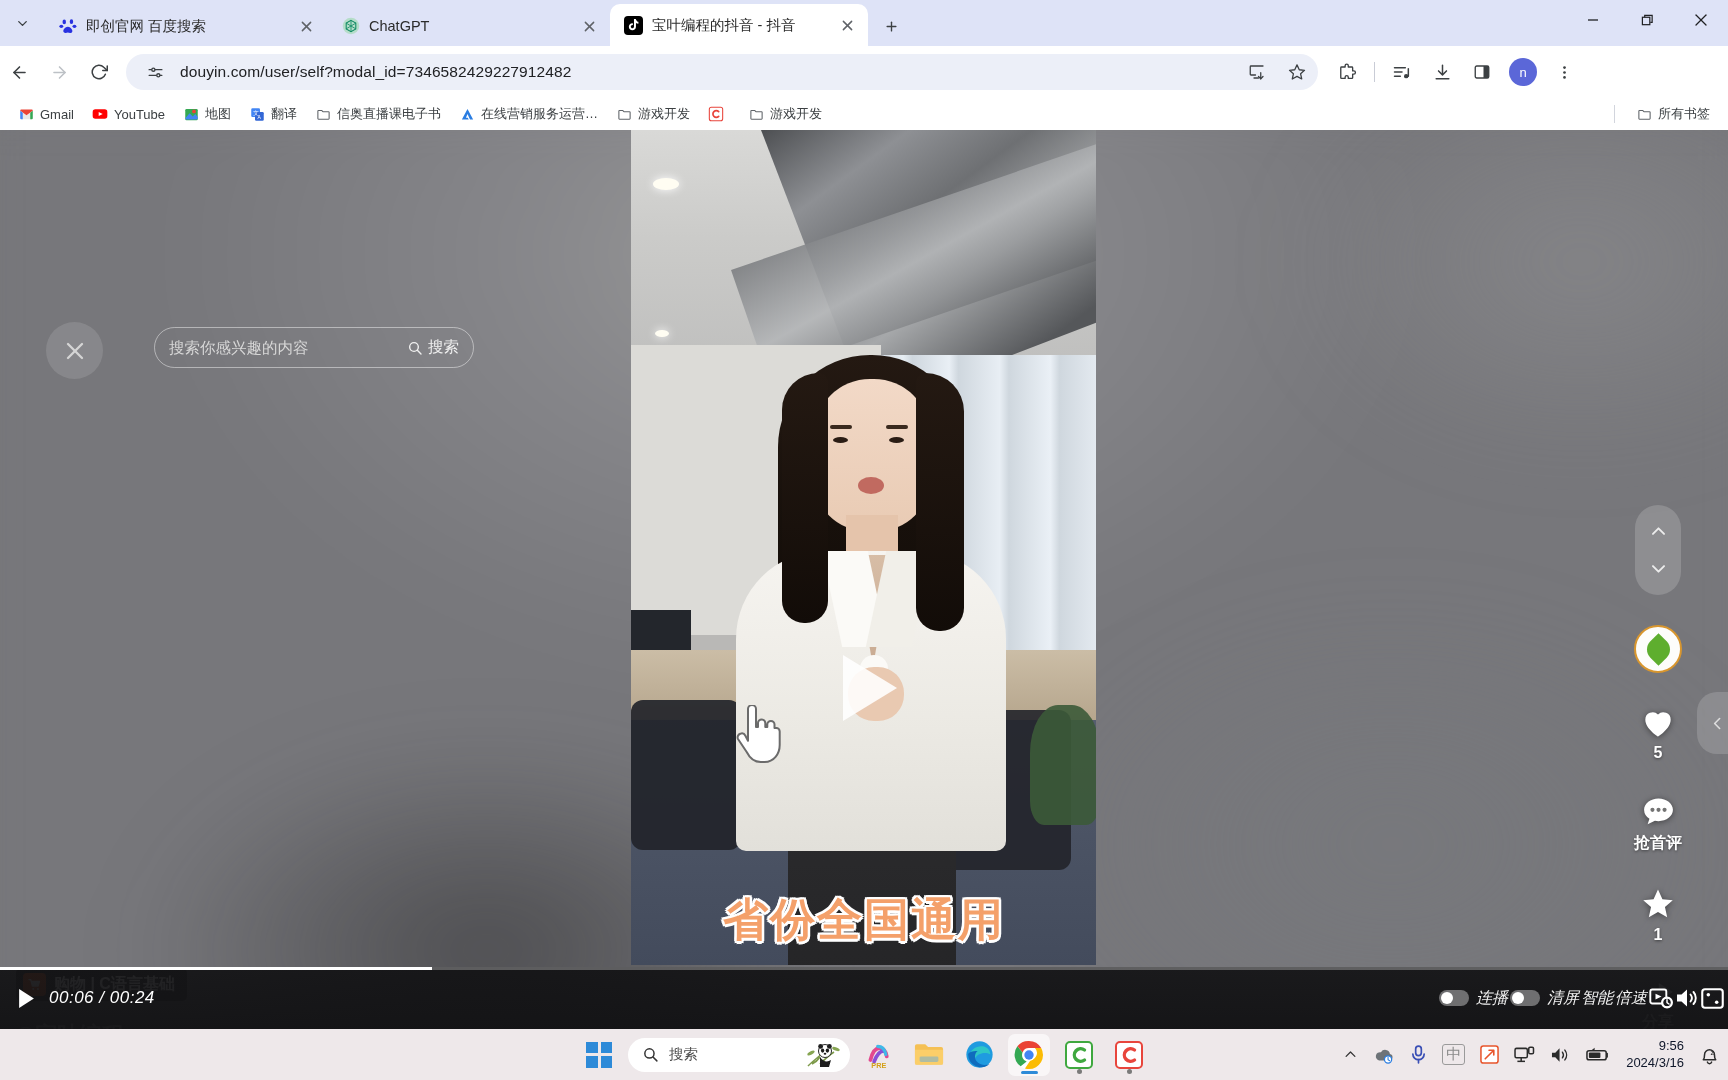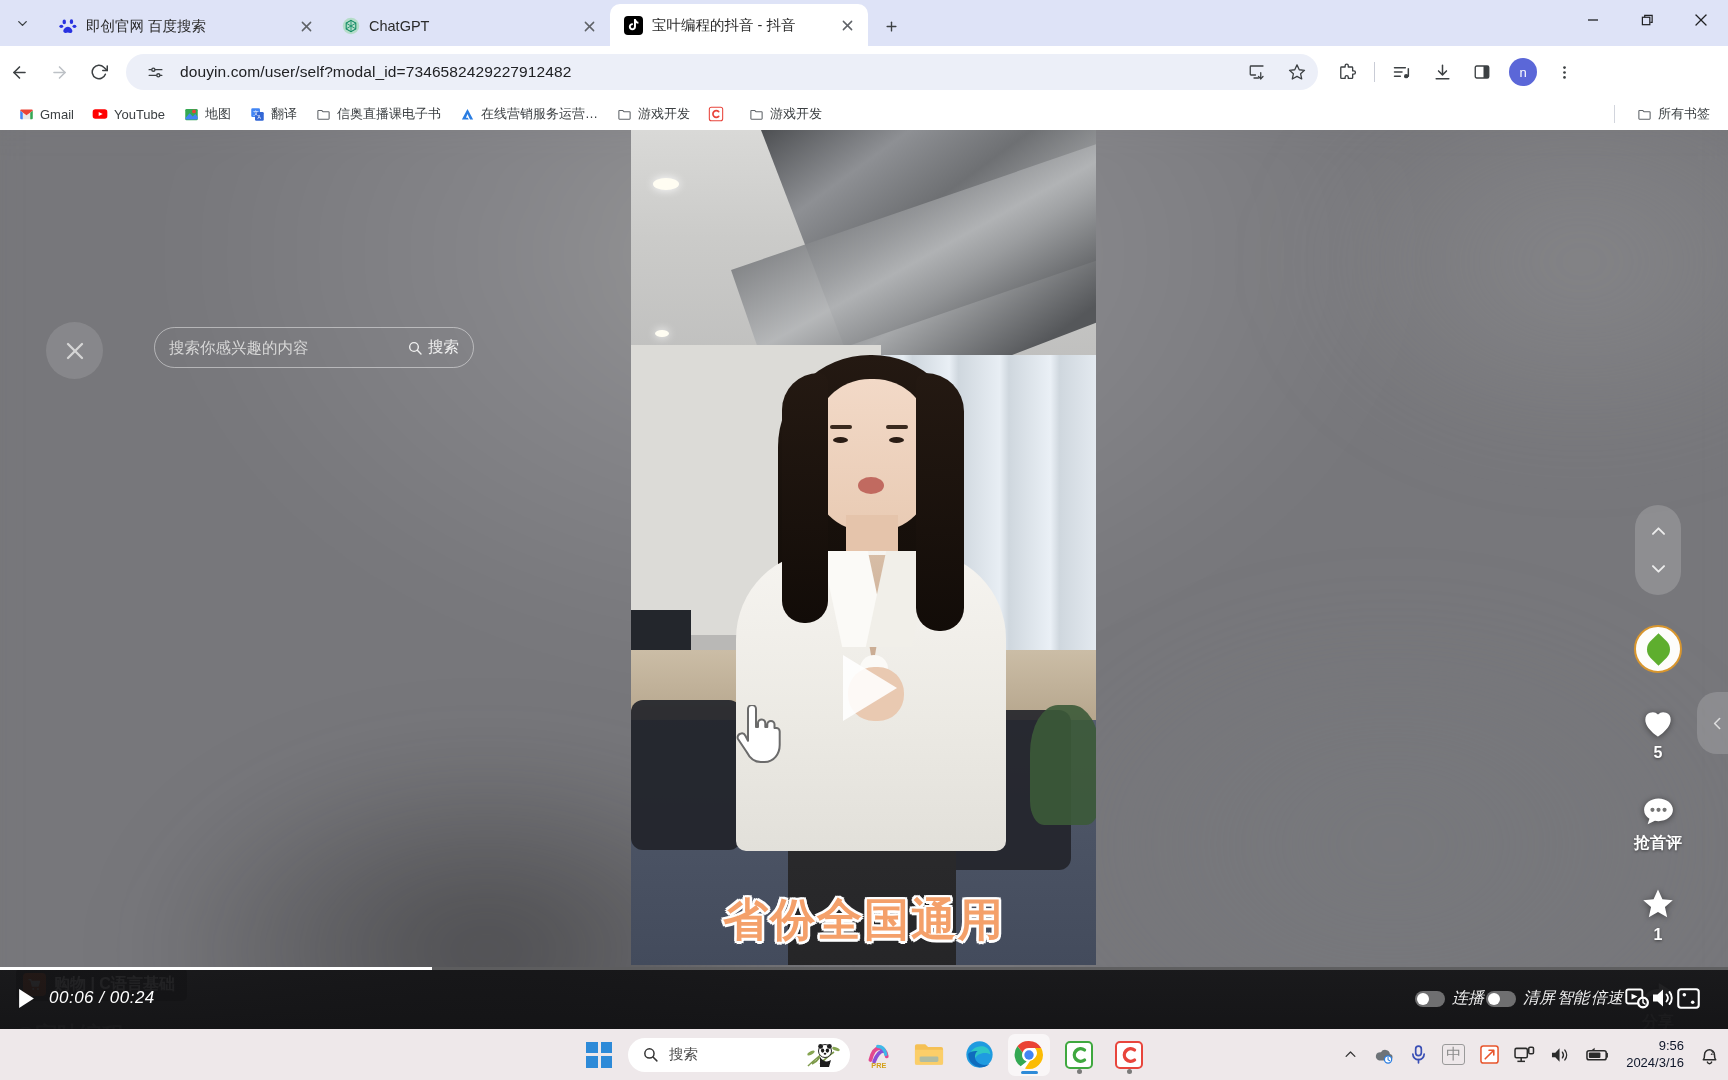--- a/index.html
+++ b/index.html
@@ -186,21 +186,21 @@
      display:flex; align-items:center; justify-content:center; color:#ddd; font-size:17px; }
 
   
   .playerbar { position:absolute; left:0; bottom:0; width:1728px; height:62px;
      background:linear-gradient(180deg, rgba(18,18,20,.92), rgba(18,18,20,.97));
      display:flex; align-items:center;font-style:italic; }
   .progress-track { position:absolute; left:0; top:0; width:1728px; height:3px; background:rgba(255,255,255,.3); }
   .progress-fill { position:absolute; left:0; top:0; height:3px; background:#ffffff; }
   .pb-left { display:flex; align-items:center; gap:14px; padding-left:18px; }
   .pb-time { color:#fff; font-size:17px; letter-spacing:.5px; }
-  .pb-right { position:absolute; right:28px; display:flex; align-items:flex-end; gap:2px; }
+  .pb-right { position:absolute; right:4px; display:flex; align-items:center; gap:2px; }
   .toggle { width:30px; height:16px; border-radius:9px; background:rgba(255,255,255,.38); position:relative; }
   .toggle .knob { position:absolute; left:2px; top:2px; width:12px; height:12px; border-radius:50%; background:#fff; }
   .pb-grp { display:flex; align-items:center; gap:7px; }
   .pb-txt { color:#f0f0f0; font-size:16px; white-space:nowrap; }
 
   
   #taskbar { position:absolute; left:0; bottom:0; width:1728px; height:51px; background:#eee8ea; display:flex; align-items:center; }
   .tb-center { position:absolute; left:50%; transform:translateX(-50%); display:flex; align-items:center; gap:8px; }
   .win-logo { width:26px; height:26px; display:grid; grid-template-columns:1fr 1fr; grid-template-rows:1fr 1fr; gap:3px; }
   .win-logo i { background:#2d8ad8; display:block; }

